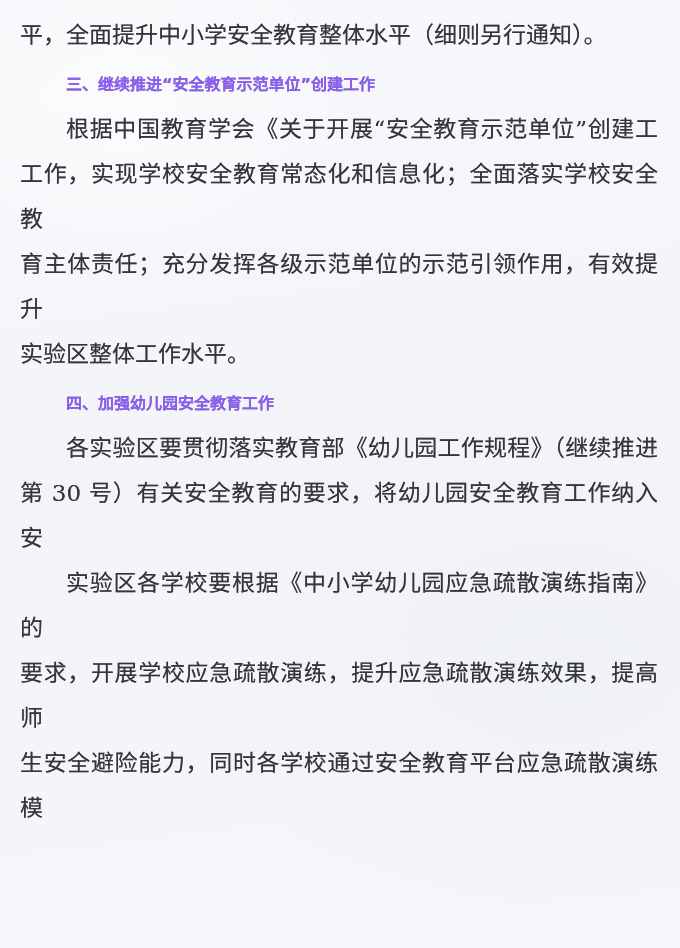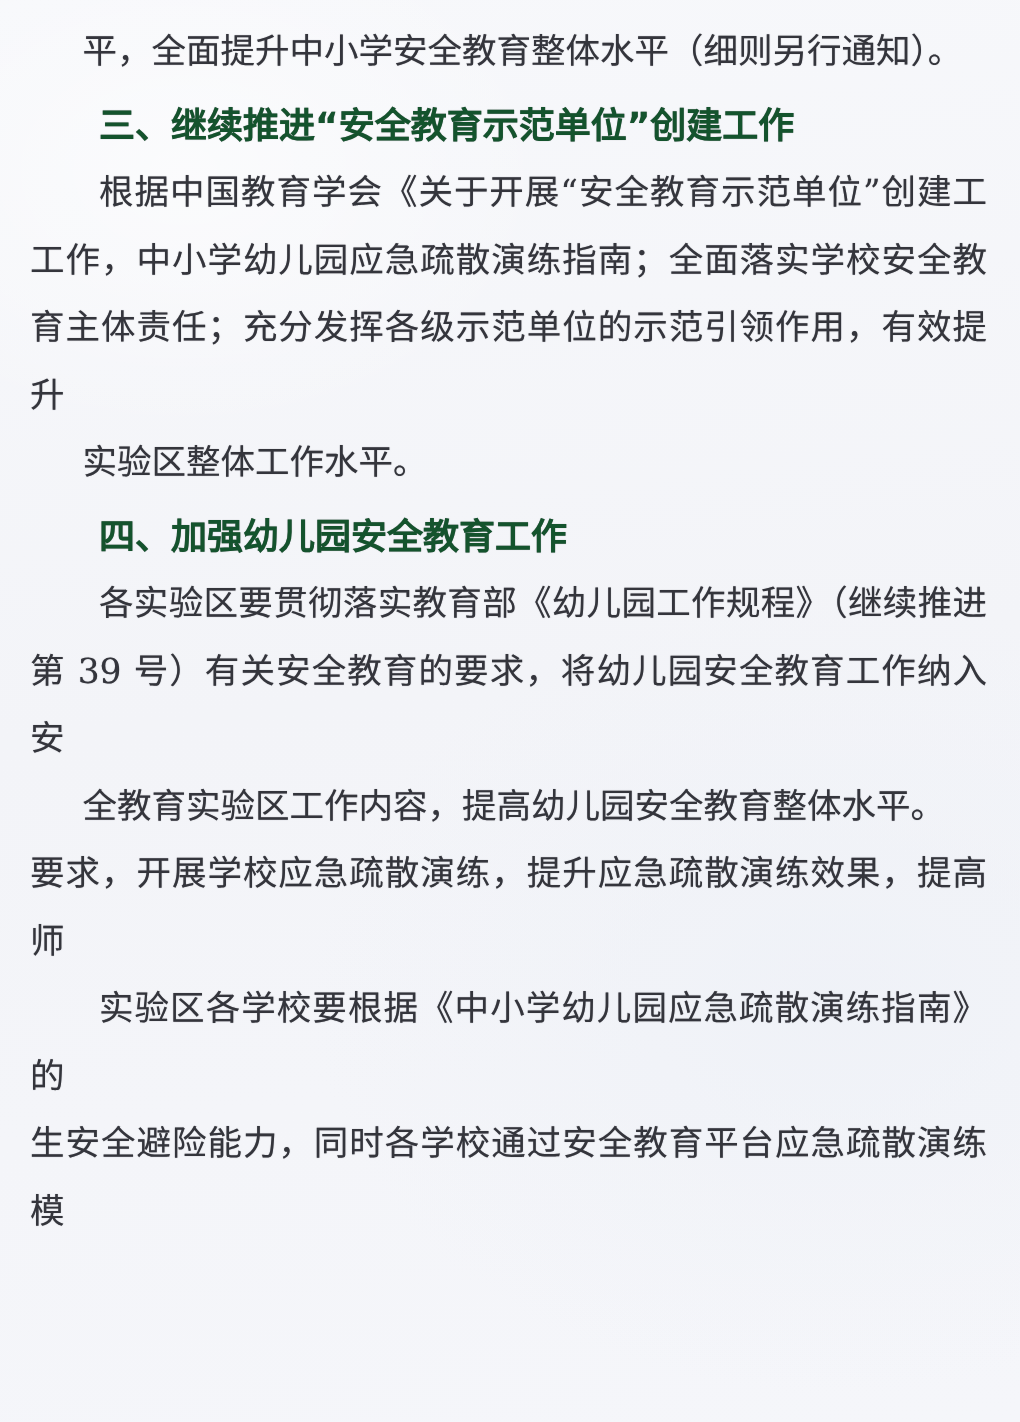--- a/index.html
+++ b/index.html
@@ -28,53 +28,51 @@
     color: #34353c;
     text-align: justify;
     text-align-last: justify;
     text-justify: inter-character;
     text-shadow: 0 0 0.6px rgba(52,53,60,0.55);
     white-space: normal;
   }
   .line.end {
     text-align: center;
     text-align-last: left;
-    margin-left: 35px;
   }
   .line.indent {
     text-indent: 46px;
   }
   .heading {
     font-family: "DejaVu Sans", "Liberation Sans", sans-serif;
     font-weight: 700;
-    font-size: 24px;
+    font-size: 16px;
     line-height: 45px;
-    color: #14532d;
+    color: #8b5cf6;
     text-indent: 46px;
     text-align: left;
     text-align-last: left;
     margin-top: 4px;
     text-shadow: 0 0 0.5px rgba(43,44,50,0.6);
   }
 </style>
 </head>
 <body>
 
 <div class="page">
 
   <div class="line end">平，全面提升中小学安全教育整体水平（细则另行通知）。</div>
 
   <div class="heading">三、继续推进“安全教育示范单位”创建工作</div>
   <div class="line indent">根据中国教育学会《关于开展“安全教育示范单位”创建工</div>
-  <div class="line">工作，中小学幼儿园应急疏散演练指南；全面落实学校安全教</div>
+  <div class="line">工作，实现学校安全教育常态化和信息化；全面落实学校安全教</div>
   <div class="line">育主体责任；充分发挥各级示范单位的示范引领作用，有效提升</div>
   <div class="line end">实验区整体工作水平。</div>
 
   <div class="heading">四、加强幼儿园安全教育工作</div>
   <div class="line indent">各实验区要贯彻落实教育部《幼儿园工作规程》（继续推进</div>
-  <div class="line">第 39 号）有关安全教育的要求，将幼儿园安全教育工作纳入安</div>
-  <div class="line end">全教育实验区工作内容，提高幼儿园安全教育整体水平。</div>
+  <div class="line">第 30 号）有关安全教育的要求，将幼儿园安全教育工作纳入安</div>
 
+  <div class="line indent">实验区各学校要根据《中小学幼儿园应急疏散演练指南》的</div>
   <div class="line">要求，开展学校应急疏散演练，提升应急疏散演练效果，提高师</div>
-  <div class="line indent">实验区各学校要根据《中小学幼儿园应急疏散演练指南》的</div>
   <div class="line">生安全避险能力，同时各学校通过安全教育平台应急疏散演练模</div>
 
 </div>
 
 </body></html>

